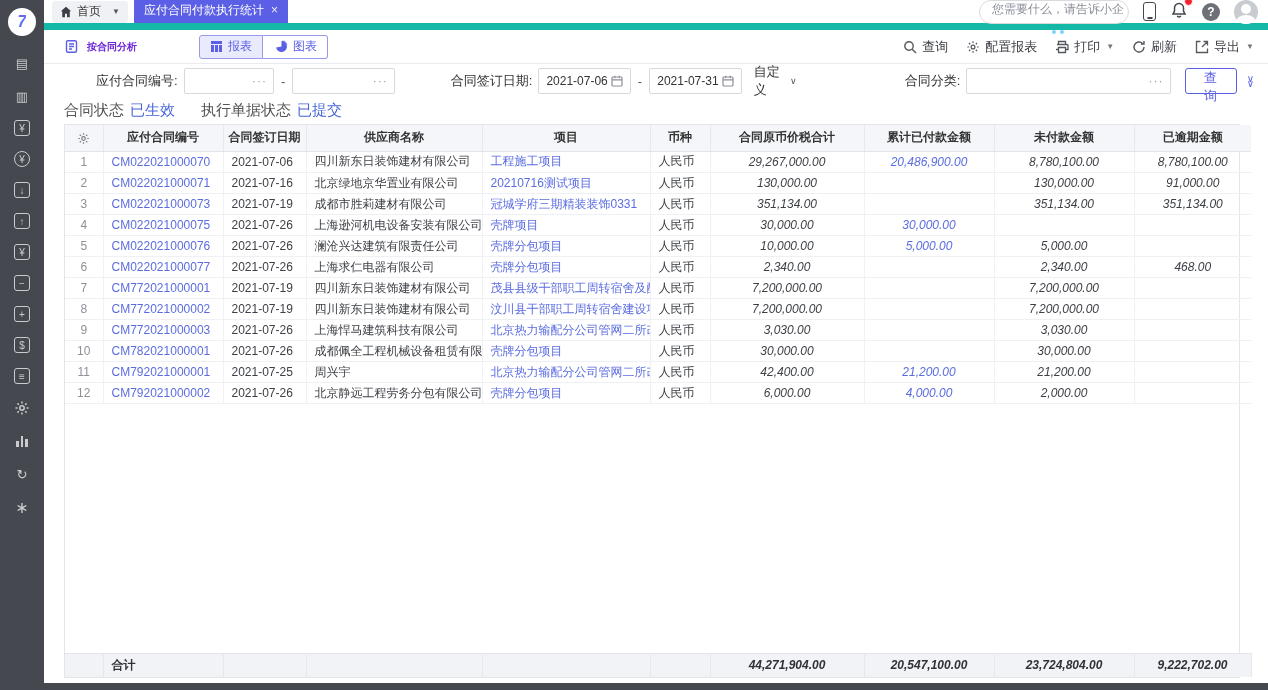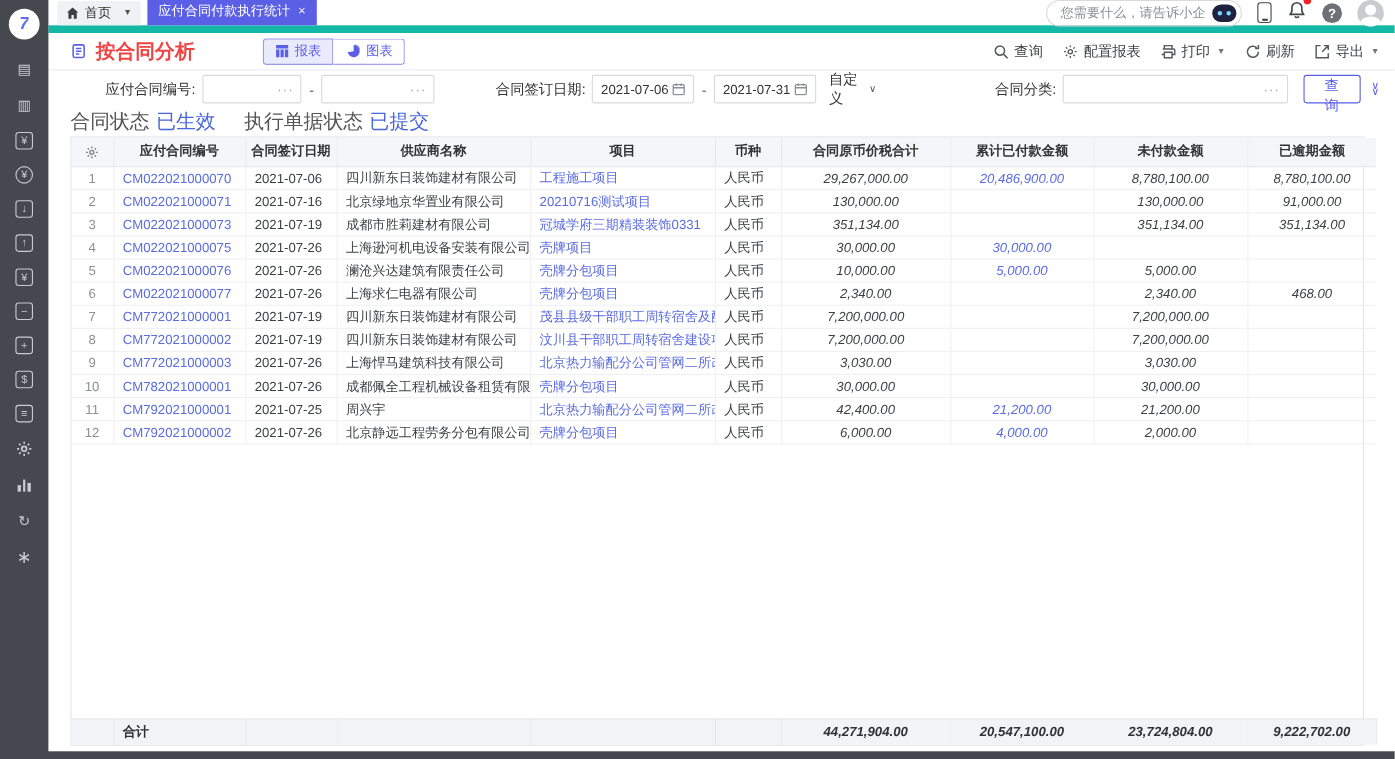--- a/index.html
+++ b/index.html
@@ -36,42 +36,42 @@
     padding:0 10px 0 8px; flex:none; }
   .tab-home { display:flex; align-items:center; gap:5px; background:#f0f1f4; border-radius:3px;
     height:22px; padding:0 8px; font-size:12px; color:#333; cursor:pointer; }
   .tab-home .caret{ font-size:8px; color:#555; margin-left:6px; }
   .tab-active { display:flex; align-items:center; gap:7px; background:var(--accent); color:#fff;
     font-size:12px; height:26px; margin-left:6px; padding:0 10px; border-radius:4px 4px 0 0;
     align-self:flex-end; cursor:pointer; }
   .tab-active .x{ font-size:12px; opacity:.9; cursor:pointer; }
   .top-right { margin-left:auto; display:flex; align-items:center; gap:14px; }
   .assist { display:flex; align-items:center; gap:6px; border:1px solid #d8dade; border-radius:13px;
-    height:24px; padding:0 4px 0 12px; font-size:12px; color:#8b8f99; cursor:text; }
+    height:24px; padding:0 4px 0 12px; font-size:12px; color:#8b8f99; cursor:text;flex-direction:column; }
   .robot { width:22px; height:16px; background:#1c2240; border-radius:8px; position:relative; }
   .robot::before,.robot::after{ content:""; position:absolute; top:6px; width:4px; height:4px;
     border-radius:50%; background:#7fd4ff; }
   .robot::before{ left:5px; } .robot::after{ right:5px; }
   .phone { width:13px; height:19px; border:1.6px solid #42464d; border-radius:3px; position:relative; cursor:pointer;}
   .phone::after{ content:""; position:absolute; bottom:1px; left:50%; transform:translateX(-50%);
     width:5px; height:1.6px; background:#42464d; }
   .bell { position:relative; cursor:pointer; }
   .badge { position:absolute; top:-4px; right:-5px; width:9px; height:9px; background:#f5222d;
     border-radius:50%; border:1.5px solid #fff; }
   .help { width:18px; height:18px; border-radius:50%; background:#6d7076; color:#fff; font-size:12px;
     display:flex; align-items:center; justify-content:center; font-weight:bold; cursor:pointer; }
   .avatar{ width:24px; height:24px; border-radius:50%; background:#c8cbd0; position:relative; overflow:hidden; cursor:pointer;}
   .avatar::before{ content:""; position:absolute; top:4px; left:7px; width:10px; height:10px; border-radius:50%; background:#fff;}
   .avatar::after{ content:""; position:absolute; top:15px; left:2px; width:20px; height:14px; border-radius:50%; background:#fff;}
 
   
   .toolbar { height:34px; display:flex; align-items:center; padding:0 14px 0 20px;
     border-bottom:1px solid #e9ebef; flex:none; }
   .view-ic { color:var(--accent); margin-right:8px; display:flex; }
-  .view-title { font-size:18px; font-weight:bold; color:#ef4444; margin-right:22px; }
+  .view-title { font-size:10px; font-weight:bold; color:#6d28d9; margin-right:22px; }
   .toggle { display:flex; }
   .tg { display:flex; align-items:center; gap:5px; font-size:12px; height:24px; padding:0 10px;
     border:1px solid #979aee; color:var(--accent); cursor:pointer; background:#fff; }
   .tg.sel { background:#e9eafb; }
   .tg:first-child{ border-radius:3px 0 0 3px;margin-left:40px; } .tg:last-child{ border-radius:0 3px 3px 0; border-left:none;padding-left:12px; }
   .tb-actions { margin-left:auto; display:flex; align-items:center; gap:18px; }
   .act { display:flex; align-items:center; gap:5px; font-size:13px; color:#3c3f45; cursor:pointer; }
   .act svg{ color:#55585f; }
   .act .dd{ font-size:8px; color:#777; margin-left:1px; }
 
@@ -85,21 +85,21 @@
   .dash { margin:0 7px; color:#555; }
   .date { height:26px; border:1px solid #d7d9de; border-radius:2px; width:106px; display:flex;
     align-items:center; justify-content:space-between; padding:0 7px; font-size:12px; color:#333; cursor:pointer; }
   .custom { display:flex; align-items:center; gap:5px; margin-left:12px; cursor:pointer; color:#333; }
   .custom .caret{ font-size:9px; color:#555; }
   .query-btn { height:26px; padding:0 14px; border:1px solid var(--accent); border-radius:3px;
     color:var(--accent); font-size:13px; background:#fff; cursor:pointer; margin-left:14px; }
   .dbl-chev { color:var(--accent); margin-left:10px; cursor:pointer; display:flex; flex-direction:column; line-height:5px; font-size:10px; }
 
   
-  .status { height:24px; display:flex; align-items:center; gap:26px; padding:0 20px; flex:none; font-size:18px; }
+  .status { height:24px; display:flex; align-items:center; gap:26px; padding:0 20px; flex:none; font-size:15px; }
   .status .lab{ color:#555; margin-right:6px; }
   .status a{ color:var(--blue-link); text-decoration:none; cursor:pointer; }
 
   
   .grid-wrap { margin:2px 28px 12px 20px; border:1px solid var(--border);
     flex:1; display:flex; flex-direction:column; min-height:0; background:#fff; }
   table { border-collapse:collapse; table-layout:fixed; width:1186px; flex:none; }
   col.c0{width:38px} col.c1{width:120px} col.c2{width:83px} col.c3{width:176px} col.c4{width:168px}
   col.c5{width:60px} col.c6{width:154px} col.c7{width:130px} col.c8{width:140px} col.c9{width:117px}
   th { background:var(--hdr-bg); font-size:12px; color:#333; font-weight:bold; height:26px;

